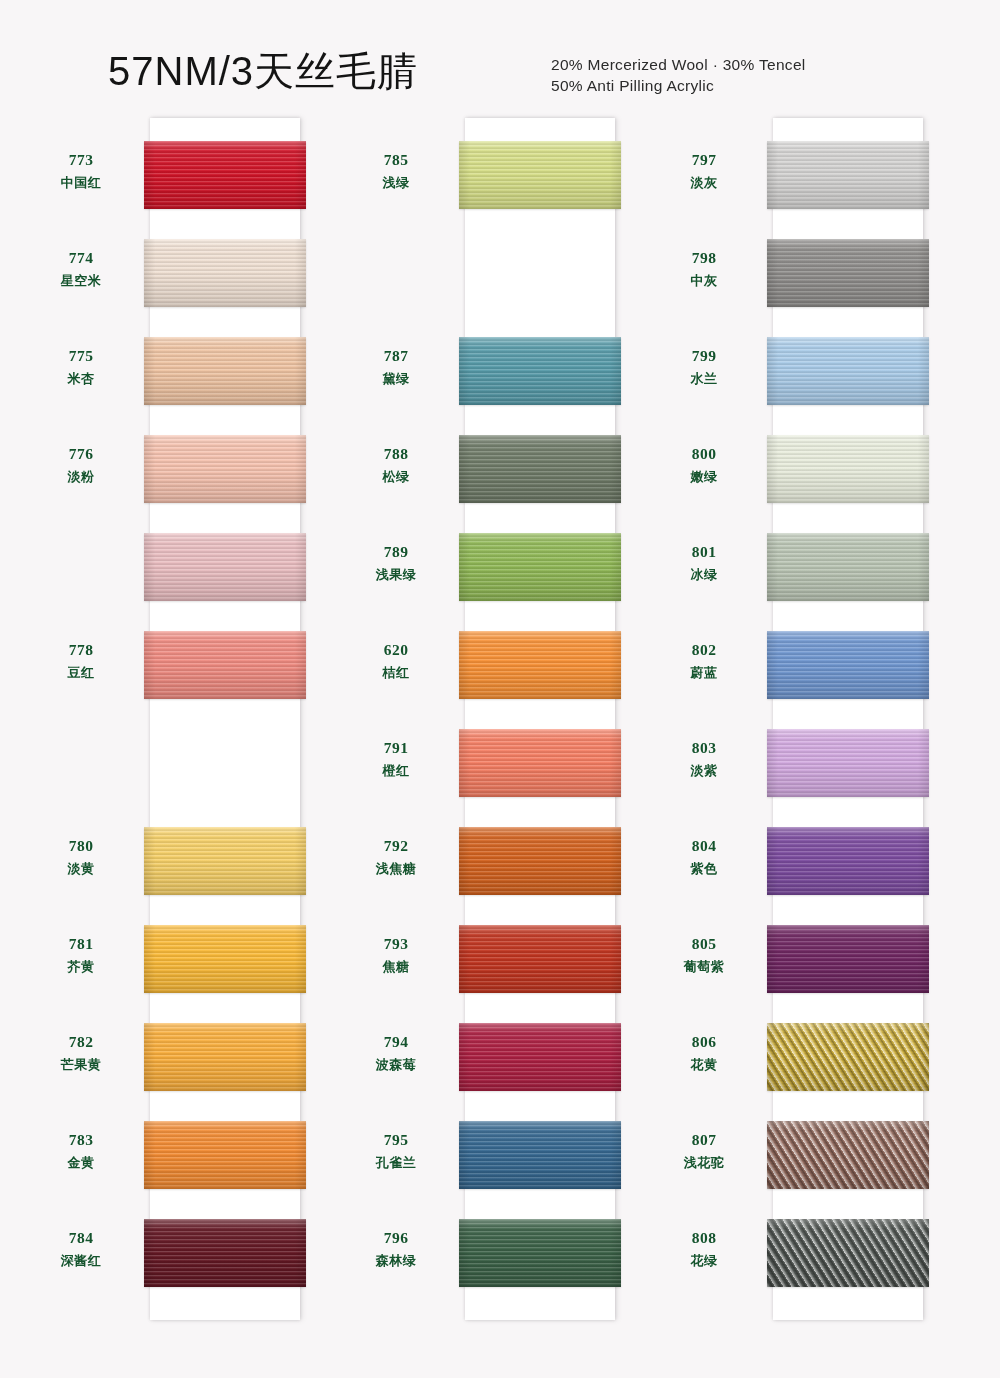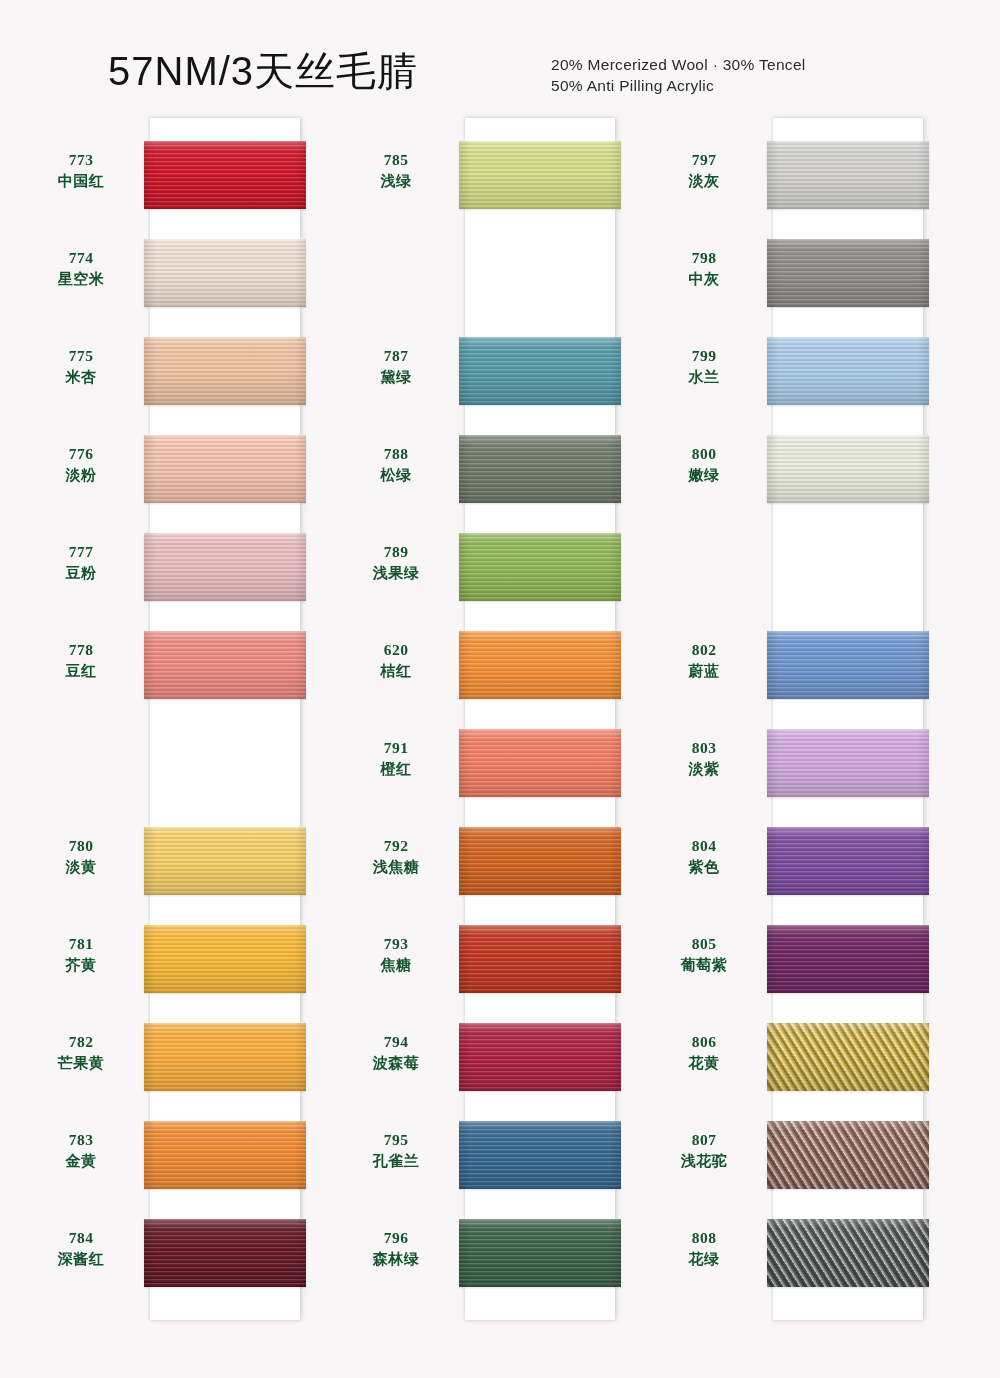--- a/index.html
+++ b/index.html
@@ -48,21 +48,21 @@
   .label{
     position:absolute;width:120px;text-align:center;
     top:22px;
     font-size:15px;color:#14532d;font-weight:700;
     line-height:23px;letter-spacing:.5px;
   }
   #col-0 .label{left:21px;}
   #col-1 .label{left:20px;}
   #col-2 .label{left:20px;}
   .label .code{display:block;font-family:"Liberation Serif","DejaVu Serif",serif;font-size:15.5px;}
-  .label .name{display:block;font-family:Liberation Mono, monospace;font-size:15px;font-weight:700;}
+  .label .name{display:block;font-family:Liberation Serif, serif;font-size:13px;font-weight:700;}
 
   
   .yarn{
     position:absolute;top:15px;height:68px;width:162px;
     border-radius:1px;
     box-shadow:0 1px 2px rgba(0,0,0,.12);
   }
   #col-0 .yarn{left:144px;}
   #col-1 .yarn{left:143px;}
   #col-2 .yarn{left:143px;}
@@ -167,24 +167,20 @@
         <span class="name">淡粉</span>
       </div>
       <div class="yarn" style="background: rgb(245, 193, 174);">
         <div class="base" style="background: rgb(245, 193, 174);"></div>
         <div class="threads"></div>
         <div class="shade"></div>
         <div class="sideshade"></div>
       </div>
     </div>
     <div class="slot" style="top: 518px;">
-      <div class="label">
-        <span class="code">777</span>
-        <span class="name">豆粉</span>
-      </div>
       <div class="yarn" style="background: rgb(233, 189, 192);">
         <div class="base" style="background: rgb(233, 189, 192);"></div>
         <div class="threads"></div>
         <div class="shade"></div>
         <div class="sideshade"></div>
       </div>
     </div>
     <div class="slot" style="top: 616px;">
       <div class="label">
         <span class="code">778</span>
@@ -437,20 +433,32 @@
         <span class="code">800</span>
         <span class="name">嫩绿</span>
       </div>
       <div class="yarn" style="background: rgb(232, 236, 220);">
         <div class="base" style="background: rgb(232, 236, 220);"></div>
         <div class="threads"></div>
         <div class="shade"></div>
         <div class="sideshade"></div>
       </div>
     </div>
+    <div class="slot" style="top: 518px;">
+      <div class="label">
+        <span class="code">801</span>
+        <span class="name">冰绿</span>
+      </div>
+      <div class="yarn" style="background: rgb(185, 196, 179);">
+        <div class="base" style="background: rgb(185, 196, 179);"></div>
+        <div class="threads"></div>
+        <div class="shade"></div>
+        <div class="sideshade"></div>
+      </div>
+    </div>
     <div class="slot" style="top: 616px;">
       <div class="label">
         <span class="code">802</span>
         <span class="name">蔚蓝</span>
       </div>
       <div class="yarn" style="background: rgb(111, 150, 207);">
         <div class="base" style="background: rgb(111, 150, 207);"></div>
         <div class="threads"></div>
         <div class="shade"></div>
         <div class="sideshade"></div>

